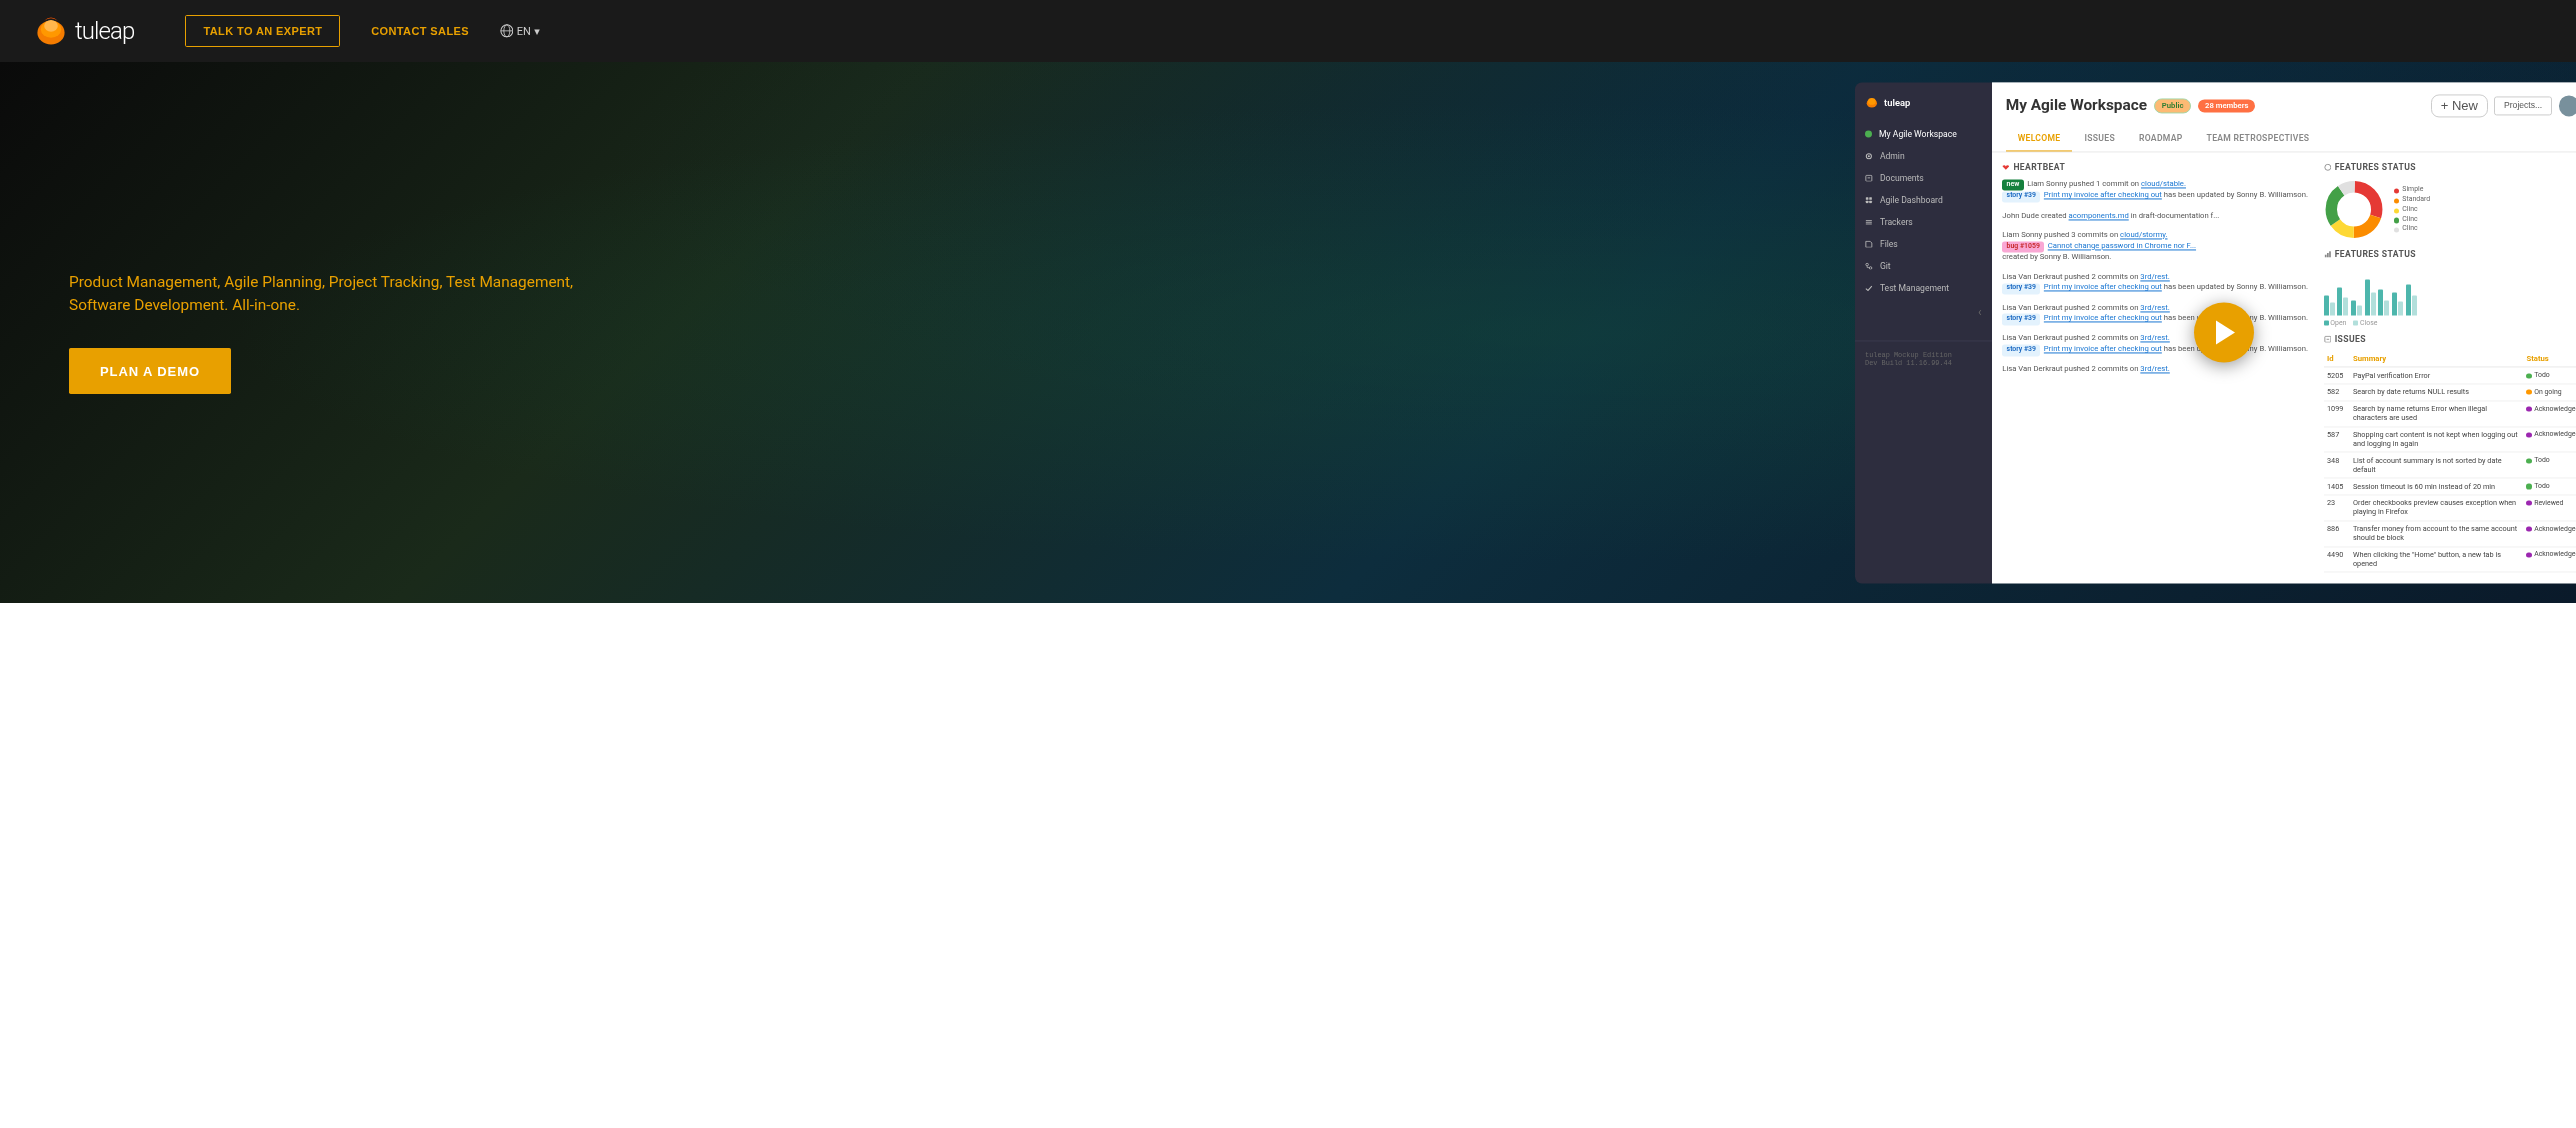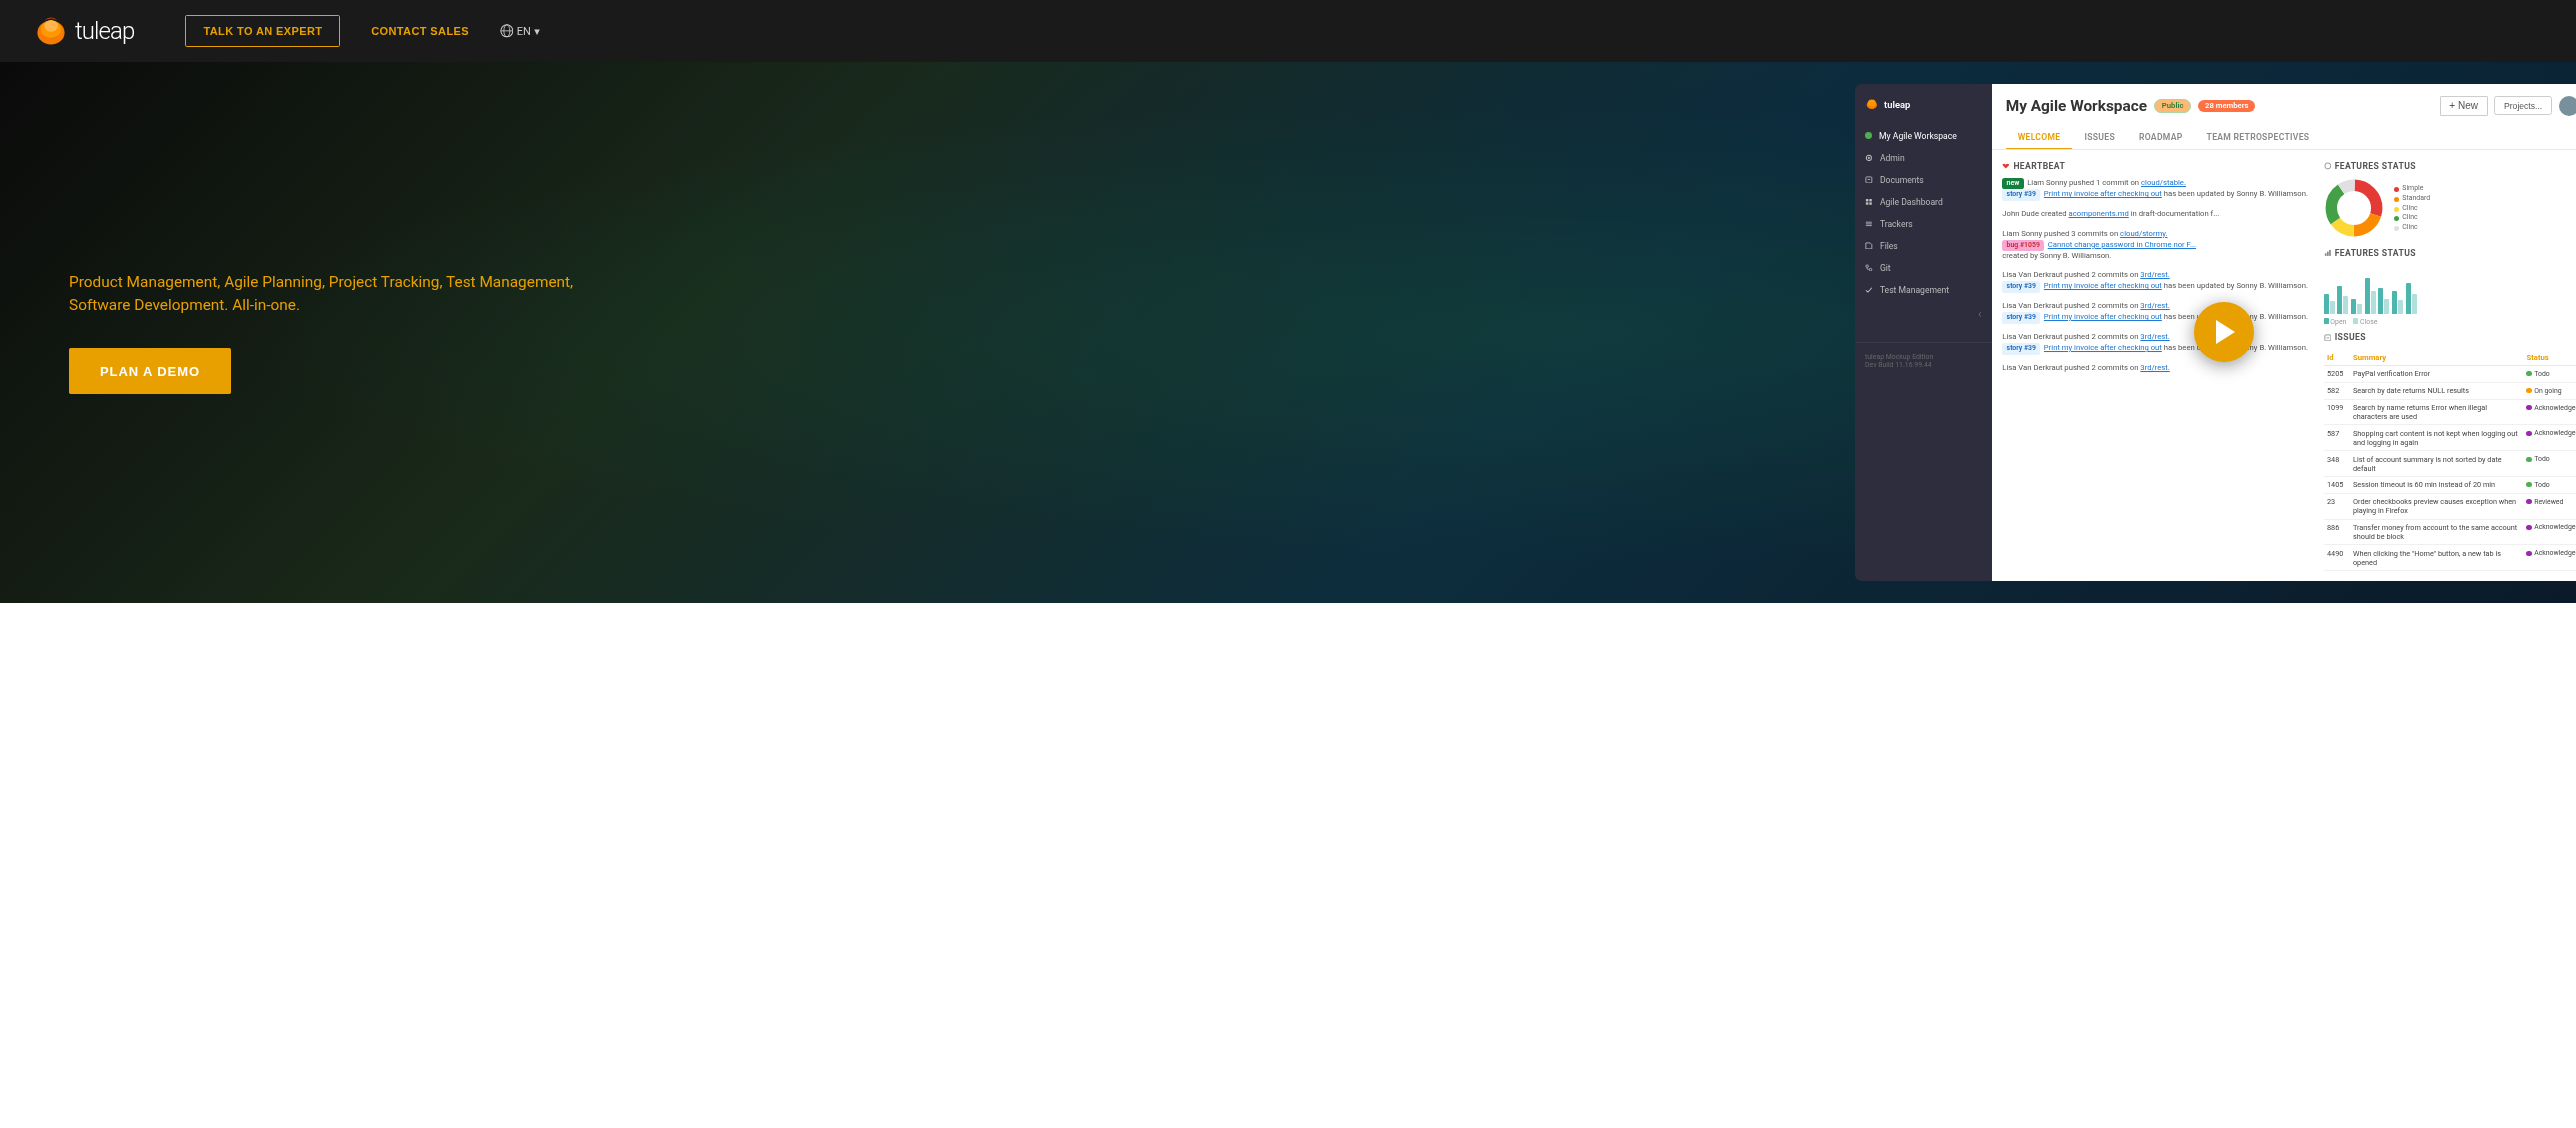--- a/index.html
+++ b/index.html
@@ -188,20 +188,21 @@
       border-radius: 50%;
       background: #4caf50;
       flex-shrink: 0;
     }
     .sidebar-footer {
       padding: 10px;
       color: #666;
       font-size: 6.9px;
       margin-top: 13.7px;
       border-top: 0.9px solid #3a3a4e;
+      font-family: Liberation Mono, monospace;
     }
     .sidebar-collapse {
       display: flex;
       justify-content: flex-end;
       padding: 6.9px 10.3px;
       color: #666;
       font-size: 12px;
     }
 
     
@@ -251,22 +252,22 @@
     }
     .app-header-actions {
       display: flex;
       align-items: center;
       gap: 6.9px;
     }
     .btn-new {
       border: 0.9px solid #ccc;
       background: #fff;
       padding: 3.4px 8.6px;
-      font-size: 10px;
-      border-radius: 1px;
+      font-size: 13px;
+      border-radius: 8px;
       cursor: pointer;
       color: #555;
     }
     .btn-projects {
       border: 0.9px solid #ccc;
       background: #fff;
       padding: 3.4px 8.6px;
       font-size: 8.6px;
       border-radius: 2.6px;
       cursor: pointer;

